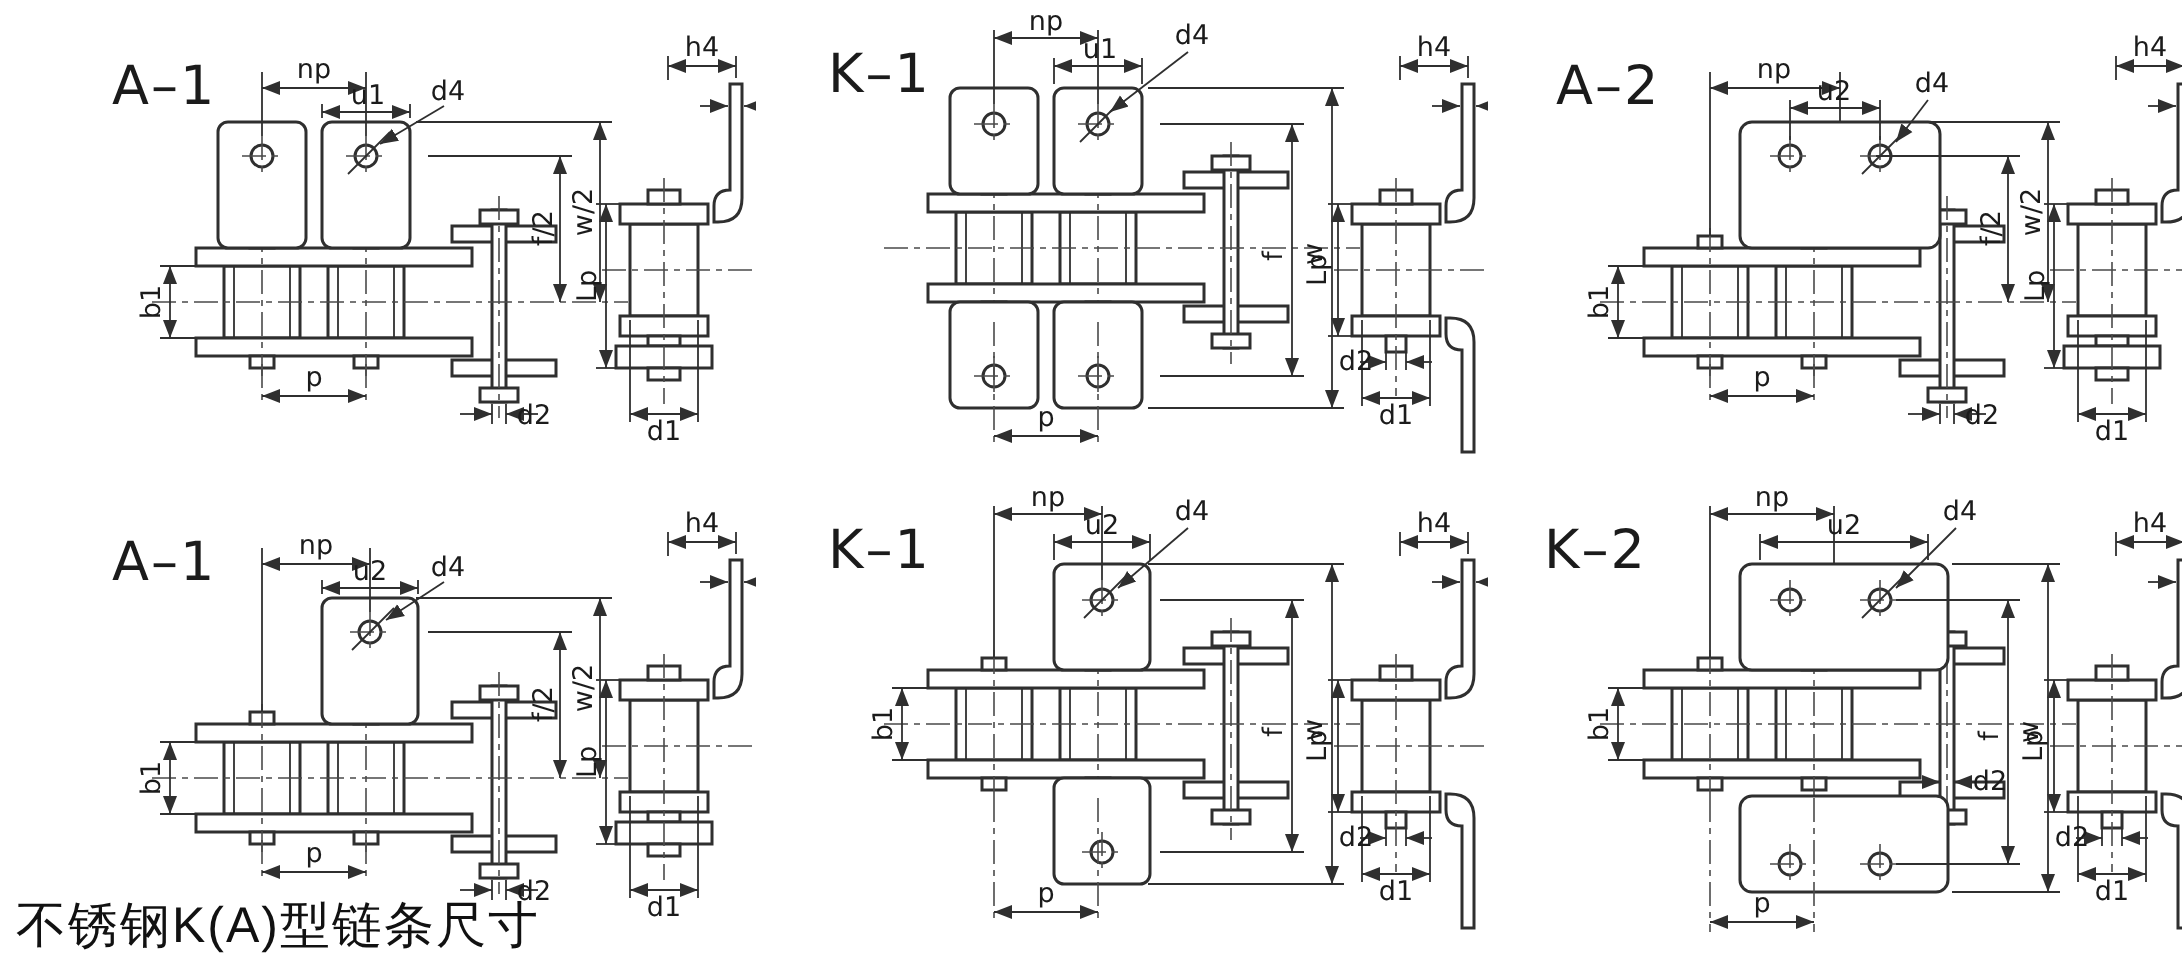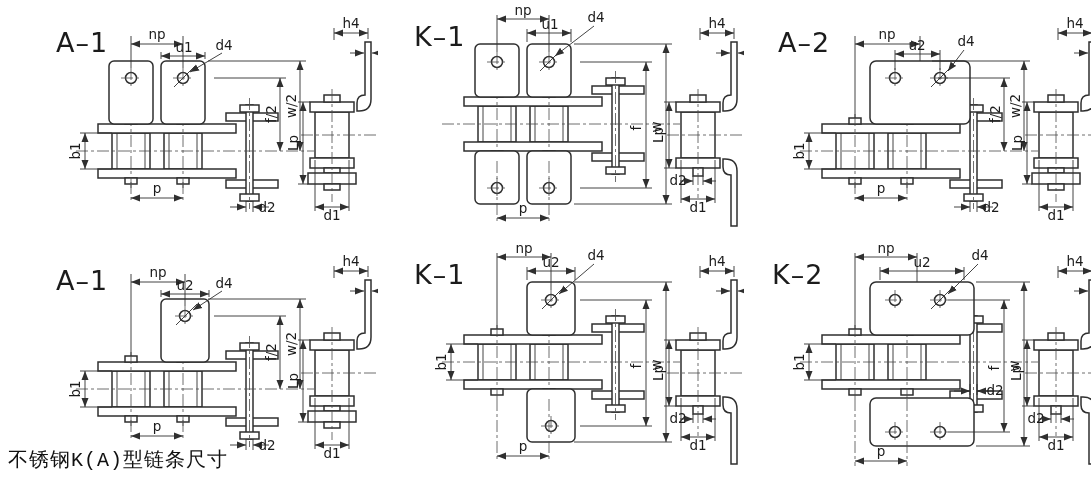--- a/index.html
+++ b/index.html
@@ -4,22 +4,22 @@
 <style>
   html,body{margin:0;padding:0;}
   body{
     width:1091px;height:482px;background:#ffffff;position:relative;overflow:hidden;
     font-family:"DejaVu Sans",sans-serif;
   }
   .panel{position:absolute;width:360px;height:230px;}
   #p0{left:18px;top:6px}   #p1{left:384px;top:6px}  #p2{left:742px;top:6px}
   #p3{left:18px;top:244px} #p4{left:384px;top:244px}#p5{left:742px;top:244px}
   .caption{
-    position:absolute;left:8px;top:446px;font-size:20px;color:#111;
-    letter-spacing:1px;font-family:Liberation Mono, monospace;
+    position:absolute;left:8px;top:446px;font-size:25px;color:#111;
+    letter-spacing:1px;font-family:Liberation Sans, sans-serif;
   }
   .part{fill:#ffffff;stroke:#2f2f2f;stroke-width:1.5;}
   .thin{stroke:#2f2f2f;stroke-width:0.9;fill:none;}
   .dim{stroke:#2f2f2f;stroke-width:0.9;fill:none;}
   .cl{stroke:#4a4a4a;stroke-width:0.8;fill:none;stroke-dasharray:12 3 3 3;}
   text{font-family:"DejaVu Sans",sans-serif;}
   .lbl{font-size:13.5px;fill:#1b1b1b;text-anchor:middle;}
   .title{font-size:27px;fill:#1b1b1b;letter-spacing:1px;}
 </style>
 </head>

